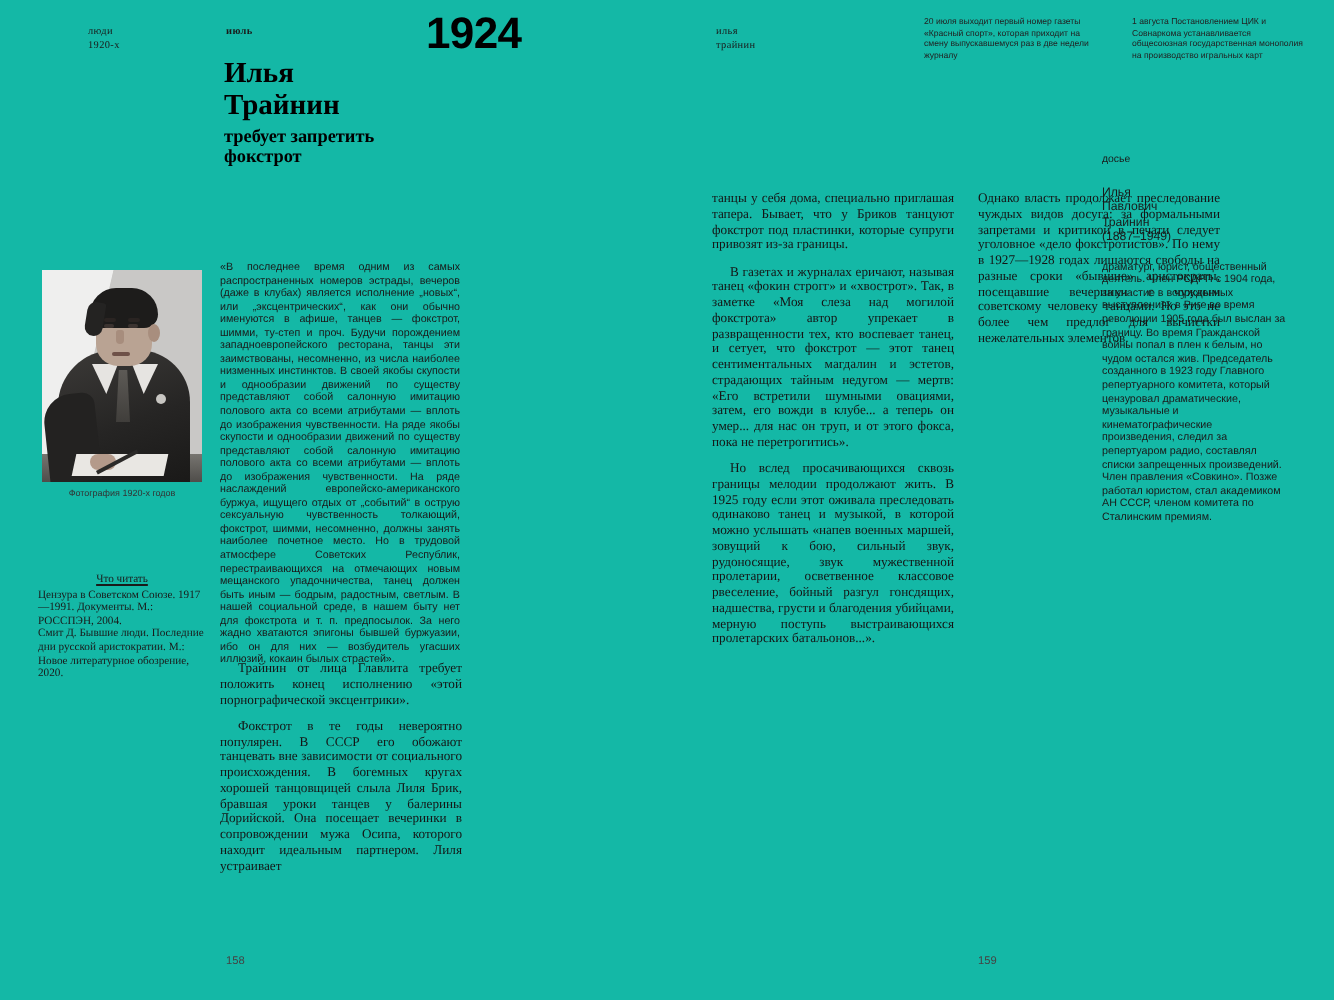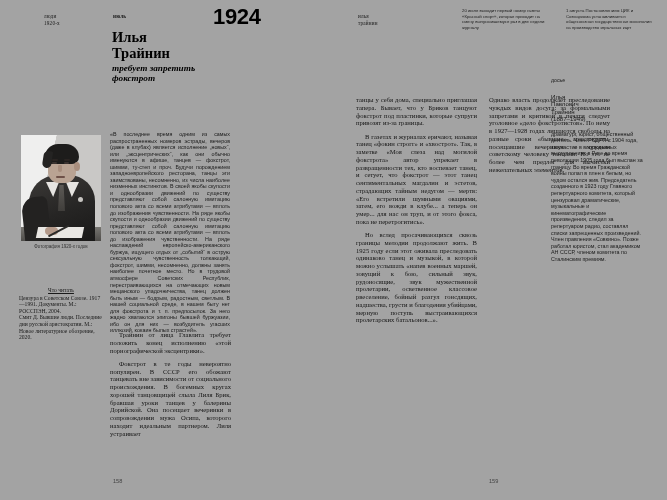--- a/index.html
+++ b/index.html
@@ -12,21 +12,21 @@
     height: 500px;
     overflow: hidden;
     font-family: "Liberation Serif", serif;
     color: #111111;
   }
 
   .spread {
     position: relative;
     width: 667px;
     height: 500px;
-    background: #a3a3a3;
+    background: #14b8a6;
   }
 
   
   .page-left {
     position: absolute;
     left: 0; top: 0;
     width: 333px; height: 500px;
   }
   .page-right {
     position: absolute;
@@ -85,21 +85,20 @@
   }
   .subhead {
     position: absolute;
     left: 112px; top: 64px;
     width: 150px;
     font-family: "Liberation Serif", serif;
     font-weight: bold;
     font-size: 9.2px;
     line-height: 9.8px;
     color: #000;
-    font-style: italic;
   }
 
   
   .lead {
     position: absolute;
     left: 18px; top: 86px;
     width: 312px;
     font-family: "Liberation Serif", serif;
     font-size: 8.6px;
     line-height: 9.6px;

